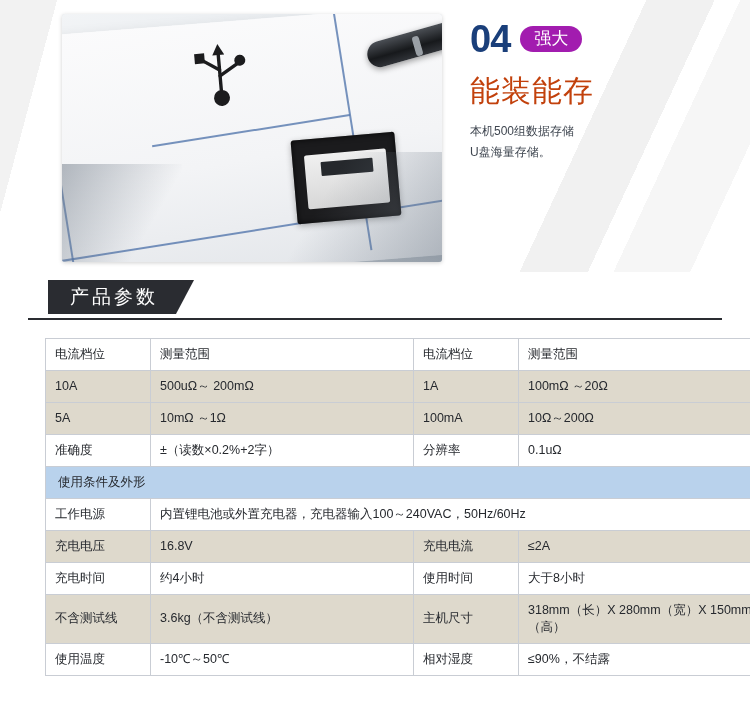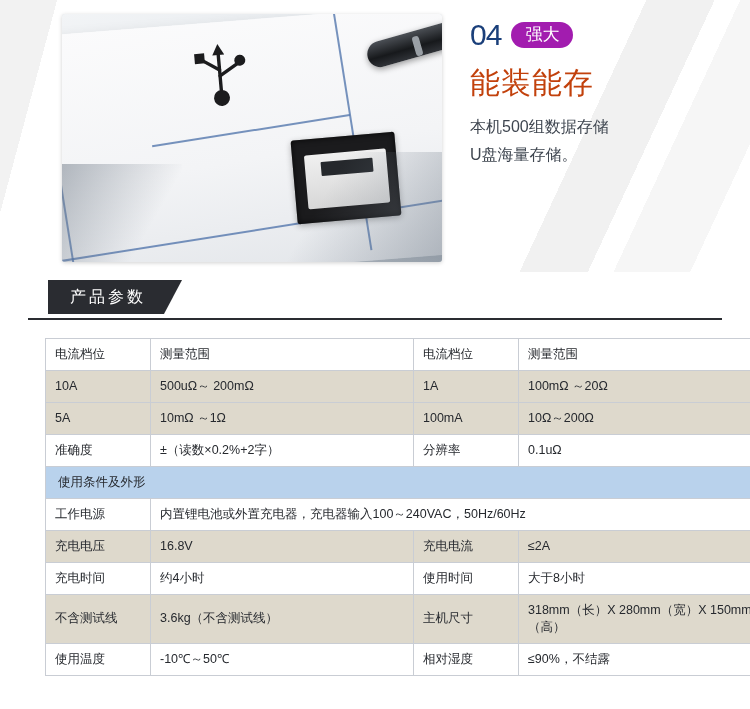--- a/index.html
+++ b/index.html
@@ -165,22 +165,22 @@
     left: 470px;
     top: 20px;
     width: 260px;
   }
   .hero-num-row {
     display: flex;
     align-items: center;
     gap: 10px;
   }
   .hero-num {
-    font-size: 30px;
-    font-weight: normal;
+    font-size: 38px;
+    font-weight: bold;
     color: #1a3f7a;
     letter-spacing: -1px;
     line-height: 1;
   }
   .hero-pill {
     background: #a21caf;
     color: #ffffff;
     font-size: 17px;
     padding: 4px 14px 5px 14px;
     border-radius: 16px;
@@ -189,21 +189,21 @@
   }
   .hero-title {
     margin-top: 16px;
     font-size: 30px;
     color: #c2410c;
     letter-spacing: 1px;
     line-height: 1.1;
   }
   .hero-sub {
     margin-top: 14px;
-    font-size: 16px;
+    font-size: 12px;
     color: #3f4650;
     line-height: 1.75;
   }
 
   
   .section-band {
     position: relative;
     width: 750px;
     height: 52px;
     background: #ffffff;
@@ -217,21 +217,21 @@
     background: #2a2c31;
   }
   .band-tag {
     position: absolute;
     left: 48px;
     top: 8px;
     height: 34px;
     padding: 0 36px 0 22px;
     background: #2a2c31;
     color: #ffffff;
-    font-size: 16px;
+    font-size: 19px;
     letter-spacing: 3px;
     display: flex;
     align-items: center;
     clip-path: polygon(0 0, 100% 0, calc(100% - 18px) 100%, 0 100%);
   }
 
   
   .table-wrap {
     position: absolute;
     left: 45px;

